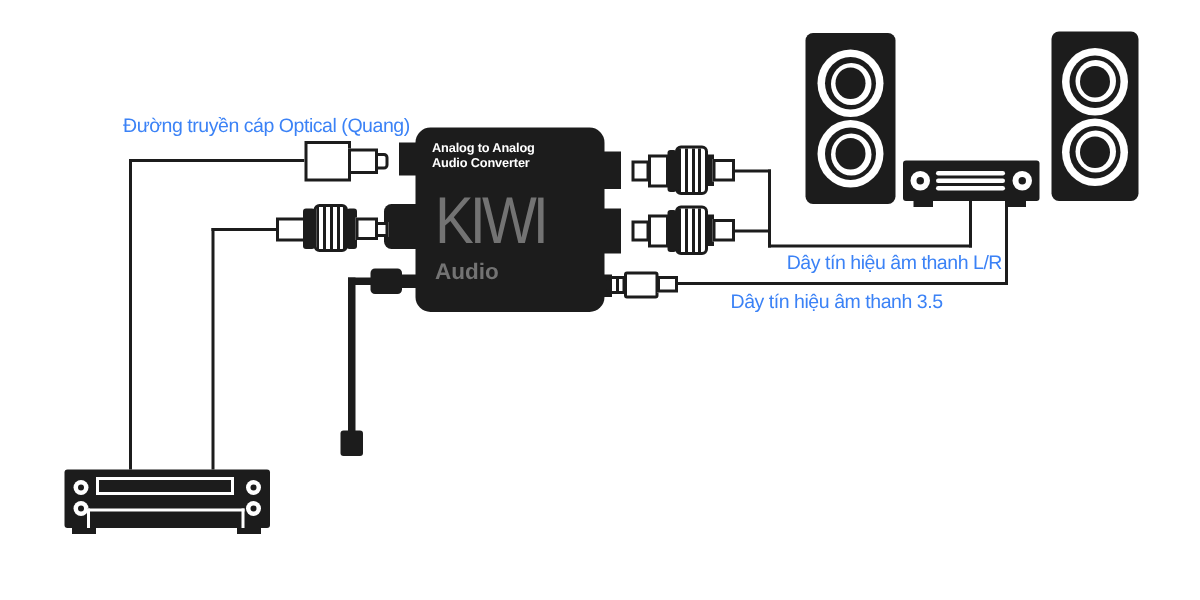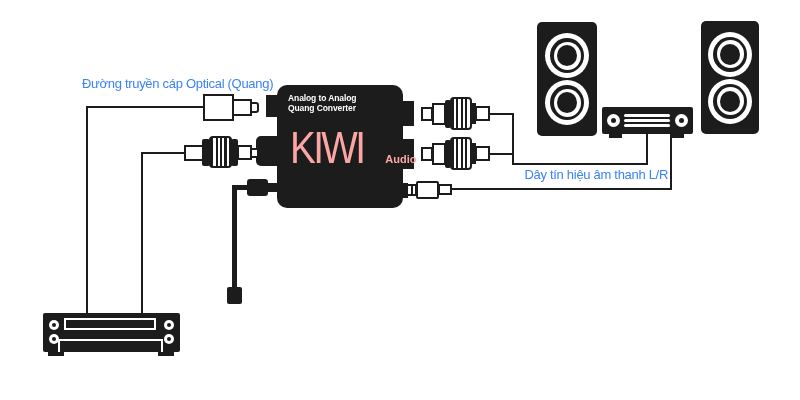--- a/index.html
+++ b/index.html
@@ -10,24 +10,24 @@
        white-space:nowrap;color:#3b82f6;}
   .wrect{position:absolute;background:#fff;border:2px solid #1c1c1c;box-sizing:border-box;}
   .brect{position:absolute;background:#1c1c1c;}
   .ribs{position:absolute;box-sizing:border-box;border:2px solid #1c1c1c;border-radius:4px;
         background:repeating-linear-gradient(90deg,#1c1c1c 0 2px,#fff 2px 4.5px);}
   
   .box{position:absolute;left:277px;top:85px;width:126px;height:123px;background:#1c1c1c;
        border-radius:10px;}
   .box-title{position:absolute;left:11px;top:9px;color:#fff;font-size:8.5px;line-height:9.5px;
        font-weight:bold;letter-spacing:-0.1px;}
-  .brand{position:absolute;left:13px;top:38px;display:flex;align-items:baseline;color:#fca5a5;}
+  .brand{position:absolute;left:13px;top:38px;display:flex;align-items:baseline;color:#737373;flex-direction:column;}
   .brand-main{font-size:44px;font-weight:normal;letter-spacing:-3px;transform:scaleX(0.88);
        transform-origin:left bottom;}
-  .brand-sub{font-size:11px;font-weight:bold;margin-left:12px;}
+  .brand-sub{font-size:15px;font-weight:bold;margin-left:0px;}
   
   .speaker{position:absolute;background:#1c1c1c;border-radius:5px;display:flex;
        flex-direction:column;align-items:center;justify-content:center;gap:2px;}
   .drv{width:44px;height:45px;border-radius:50%;background:#fff;display:flex;
        align-items:center;justify-content:center;}
   .drv>div{width:34px;height:35px;border-radius:50%;background:#1c1c1c;display:flex;
        align-items:center;justify-content:center;}
   .drv>div>div{width:27px;height:28px;border-radius:50%;background:#fff;display:flex;
        align-items:center;justify-content:center;}
   .drv>div>div>div{width:20px;height:21px;border-radius:50%;background:#1c1c1c;}
@@ -51,20 +51,21 @@
   .tray{position:absolute;left:15px;top:26px;width:105px;height:13px;border:2px solid #fff;
        border-bottom:none;background:#1c1c1c;box-sizing:border-box;}
 </style>
 </head>
 <body>
 
 <div class="stage">
 
   <div class="lbl" style="left:82px;top:77px;">Đường truyền cáp Optical (Quang)</div>
   <div class="lbl" style="right:132px;top:168px;">Dây tín hiệu âm thanh L/R</div>
+  <div class="lbl" style="left:487px;top:194px;">Dây tín hiệu âm thanh 3.5</div>
 
   <div class="ln" style="left:86px;top:106px;width:117px;height:2px;"></div>
   <div class="ln" style="left:86px;top:106px;width:2px;height:207px;"></div>
   <div class="ln" style="left:141px;top:152px;width:46px;height:2px;"></div>
   <div class="ln" style="left:141px;top:152px;width:2px;height:161px;"></div>
   <div class="ln" style="left:489px;top:113px;width:25px;height:2px;"></div>
   <div class="ln" style="left:489px;top:153px;width:25px;height:2px;"></div>
   <div class="ln" style="left:512px;top:113px;width:2px;height:52px;"></div>
   <div class="ln" style="left:512px;top:163px;width:136px;height:2px;"></div>
   <div class="ln" style="left:646px;top:132px;width:2px;height:33px;"></div>
@@ -73,21 +74,21 @@
 
   <div class="brect" style="left:266px;top:95px;width:12px;height:22px;"></div>
   <div class="brect" style="left:256px;top:136px;width:22px;height:30px;border-radius:5px 0 0 5px;"></div>
   <div class="brect" style="left:401px;top:101px;width:13px;height:25px;"></div>
   <div class="brect" style="left:401px;top:139px;width:13px;height:30px;"></div>
   <div class="brect" style="left:400px;top:183px;width:8px;height:15px;"></div>
 
   <div class="box">
     <div class="box-title">
       <div>Analog to Analog</div>
-      <div>Quang Converter</div>
+      <div>Audio Converter</div>
     </div>
     <div class="brand">
       <span class="brand-main">KIWI</span>
       <span class="brand-sub">Audio</span>
     </div>
   </div>
 
   <div>
     <div class="wrect" style="left:203px;top:94px;width:31px;height:27px;"></div>
     <div class="wrect" style="left:232px;top:99px;width:20px;height:17px;"></div>

